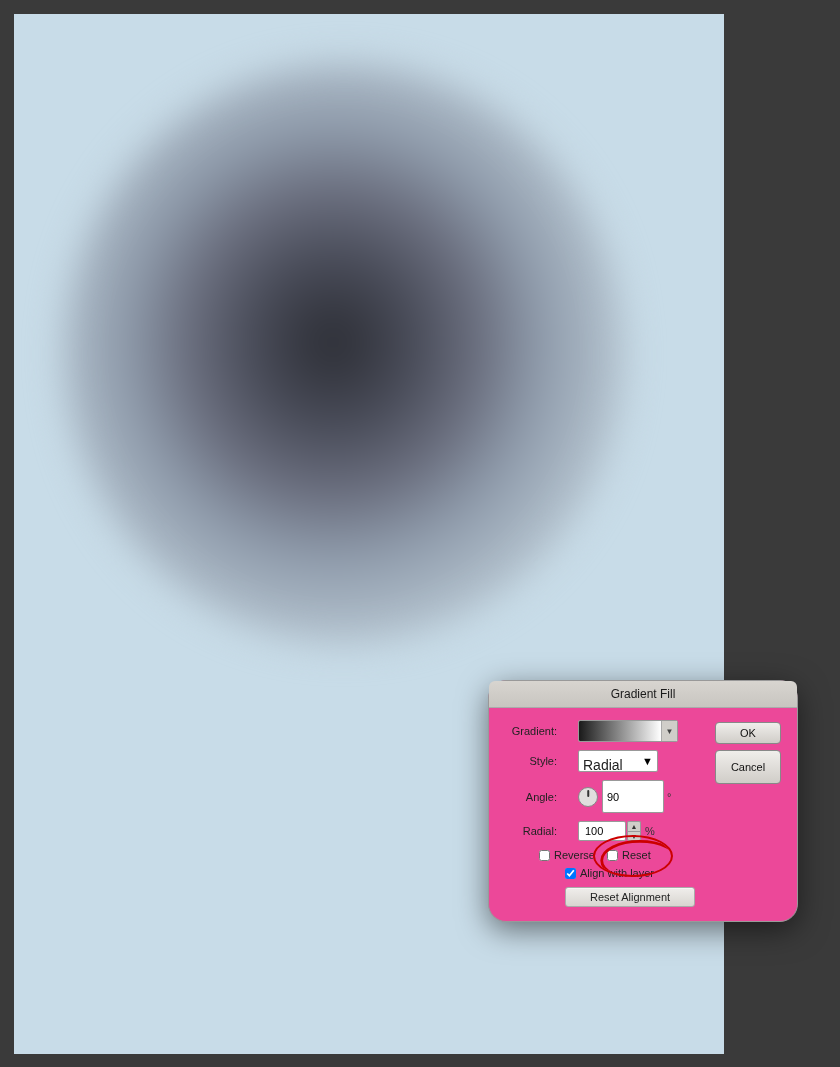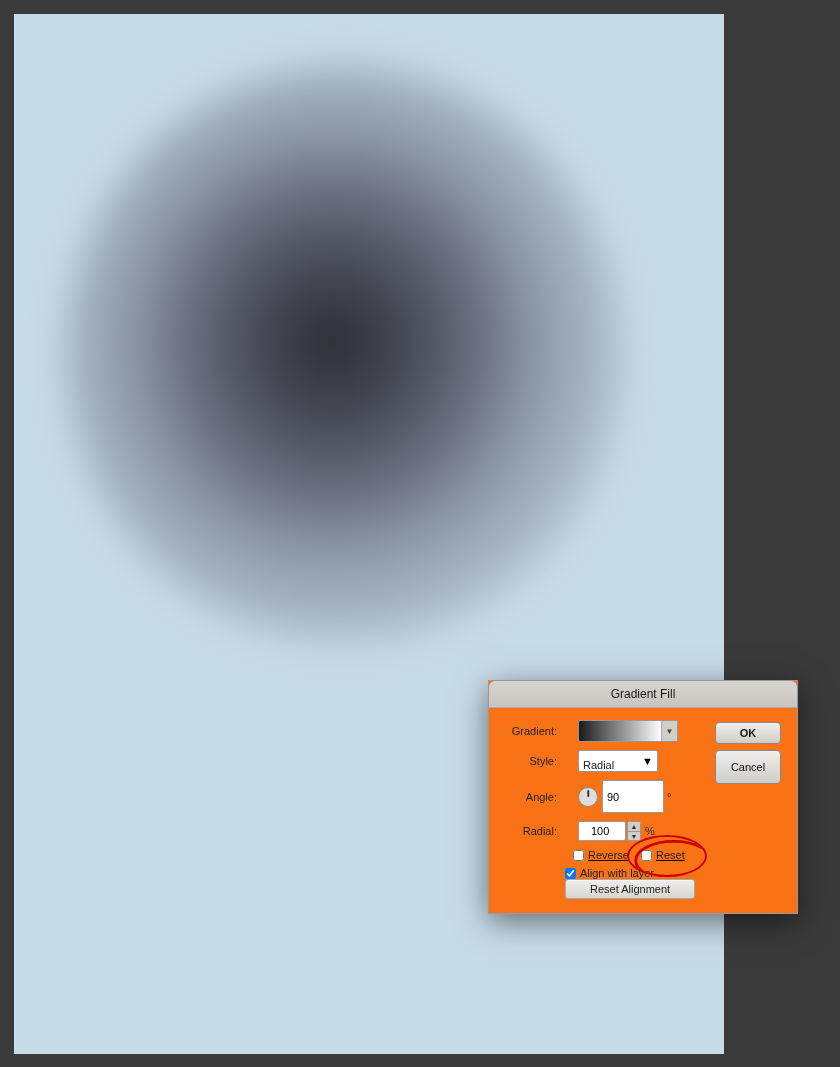--- a/index.html
+++ b/index.html
@@ -45,23 +45,23 @@
       border-radius: 50%;
       filter: blur(18px);
     }
 
     
     .dialog {
       position: absolute;
       top: 680px;
       left: 488px;
       width: 310px;
-      background: #f97316;
-      border: 1px solid #999;
-      border-radius: 0;
+      background: #ec4899;
+      border: 1px solid #999;
+      border-radius: 18px;
       box-shadow: 0 8px 30px rgba(0,0,0,0.5);
       padding: 0;
       z-index: 10;
     }
 
     .dialog-titlebar {
       background: linear-gradient(to bottom, #d8d5d0, #c8c5c0);
       border-radius: 6px 6px 0 0;
       border-bottom: 1px solid #aaa;
       padding: 6px 0;
@@ -132,21 +132,21 @@
       border-radius: 2px;
       padding: 0 4px;
       font-size: 11px;
       min-width: 80px;
       cursor: pointer;
       position: relative;
     }
 
     .style-select-text {
       flex: 1;
-      font-size: 11px;
+      font-size: 14px;
       color: #222;
       margin-top: 8px;
     }
 
     
     .angle-dial {
       width: 20px;
       height: 20px;
       border-radius: 50%;
       border: 1.5px solid #888;
@@ -189,21 +189,21 @@
     }
 
     
     .scale-input {
       width: 48px;
       height: 20px;
       border: 1px solid #999;
       border-radius: 2px;
       background: white;
       font-size: 11px;
-      padding: 0 2px 0 12px;
+      padding: 0 2px 0 6px;
       text-align: left;
     }
 
     .scale-stepper {
       display: flex;
       flex-direction: column;
       height: 20px;
       margin-left: 1px;
     }
 
@@ -234,22 +234,21 @@
       font-size: 11px;
       color: #333;
       margin-left: 4px;
     }
 
     
     .checkbox-row {
       display: flex;
       align-items: center;
       margin-bottom: 6px;
-      margin-left: 68px;
-      text-decoration: underline;
+      margin-left: 34px;
     }
 
     .checkbox-item {
       display: flex;
       align-items: center;
       margin-right: 12px;
       font-size: 11px;
       color: #222;
       cursor: pointer;
     }
@@ -274,20 +273,21 @@
     }
 
     .checkbox-item.dither-wrapper {
       position: relative;
     }
 
     
     .align-row {
       display: flex;
       align-items: center;
+      margin-bottom: 8px;
       margin-left: 60px;
     }
 
     .align-checkbox-item {
       display: flex;
       align-items: center;
       font-size: 11px;
       color: #222;
       cursor: pointer;
     }
@@ -317,21 +317,21 @@
       box-shadow: 0 1px 0 rgba(255,255,255,0.5) inset;
     }
 
     .ok-btn {
       background: linear-gradient(to bottom, #f0eeeb, #d0cdc8);
       border: 1px solid #888;
       border-radius: 4px;
       width: 66px;
       height: 22px;
       font-size: 11px;
-      font-weight: 700;
+      font-weight: 400;
       color: #111;
       cursor: pointer;
       text-align: center;
     }
 
     .cancel-btn {
       background: linear-gradient(to bottom, #f0eeeb, #d0cdc8);
       border: 1px solid #888;
       border-radius: 4px;
       width: 66px;

